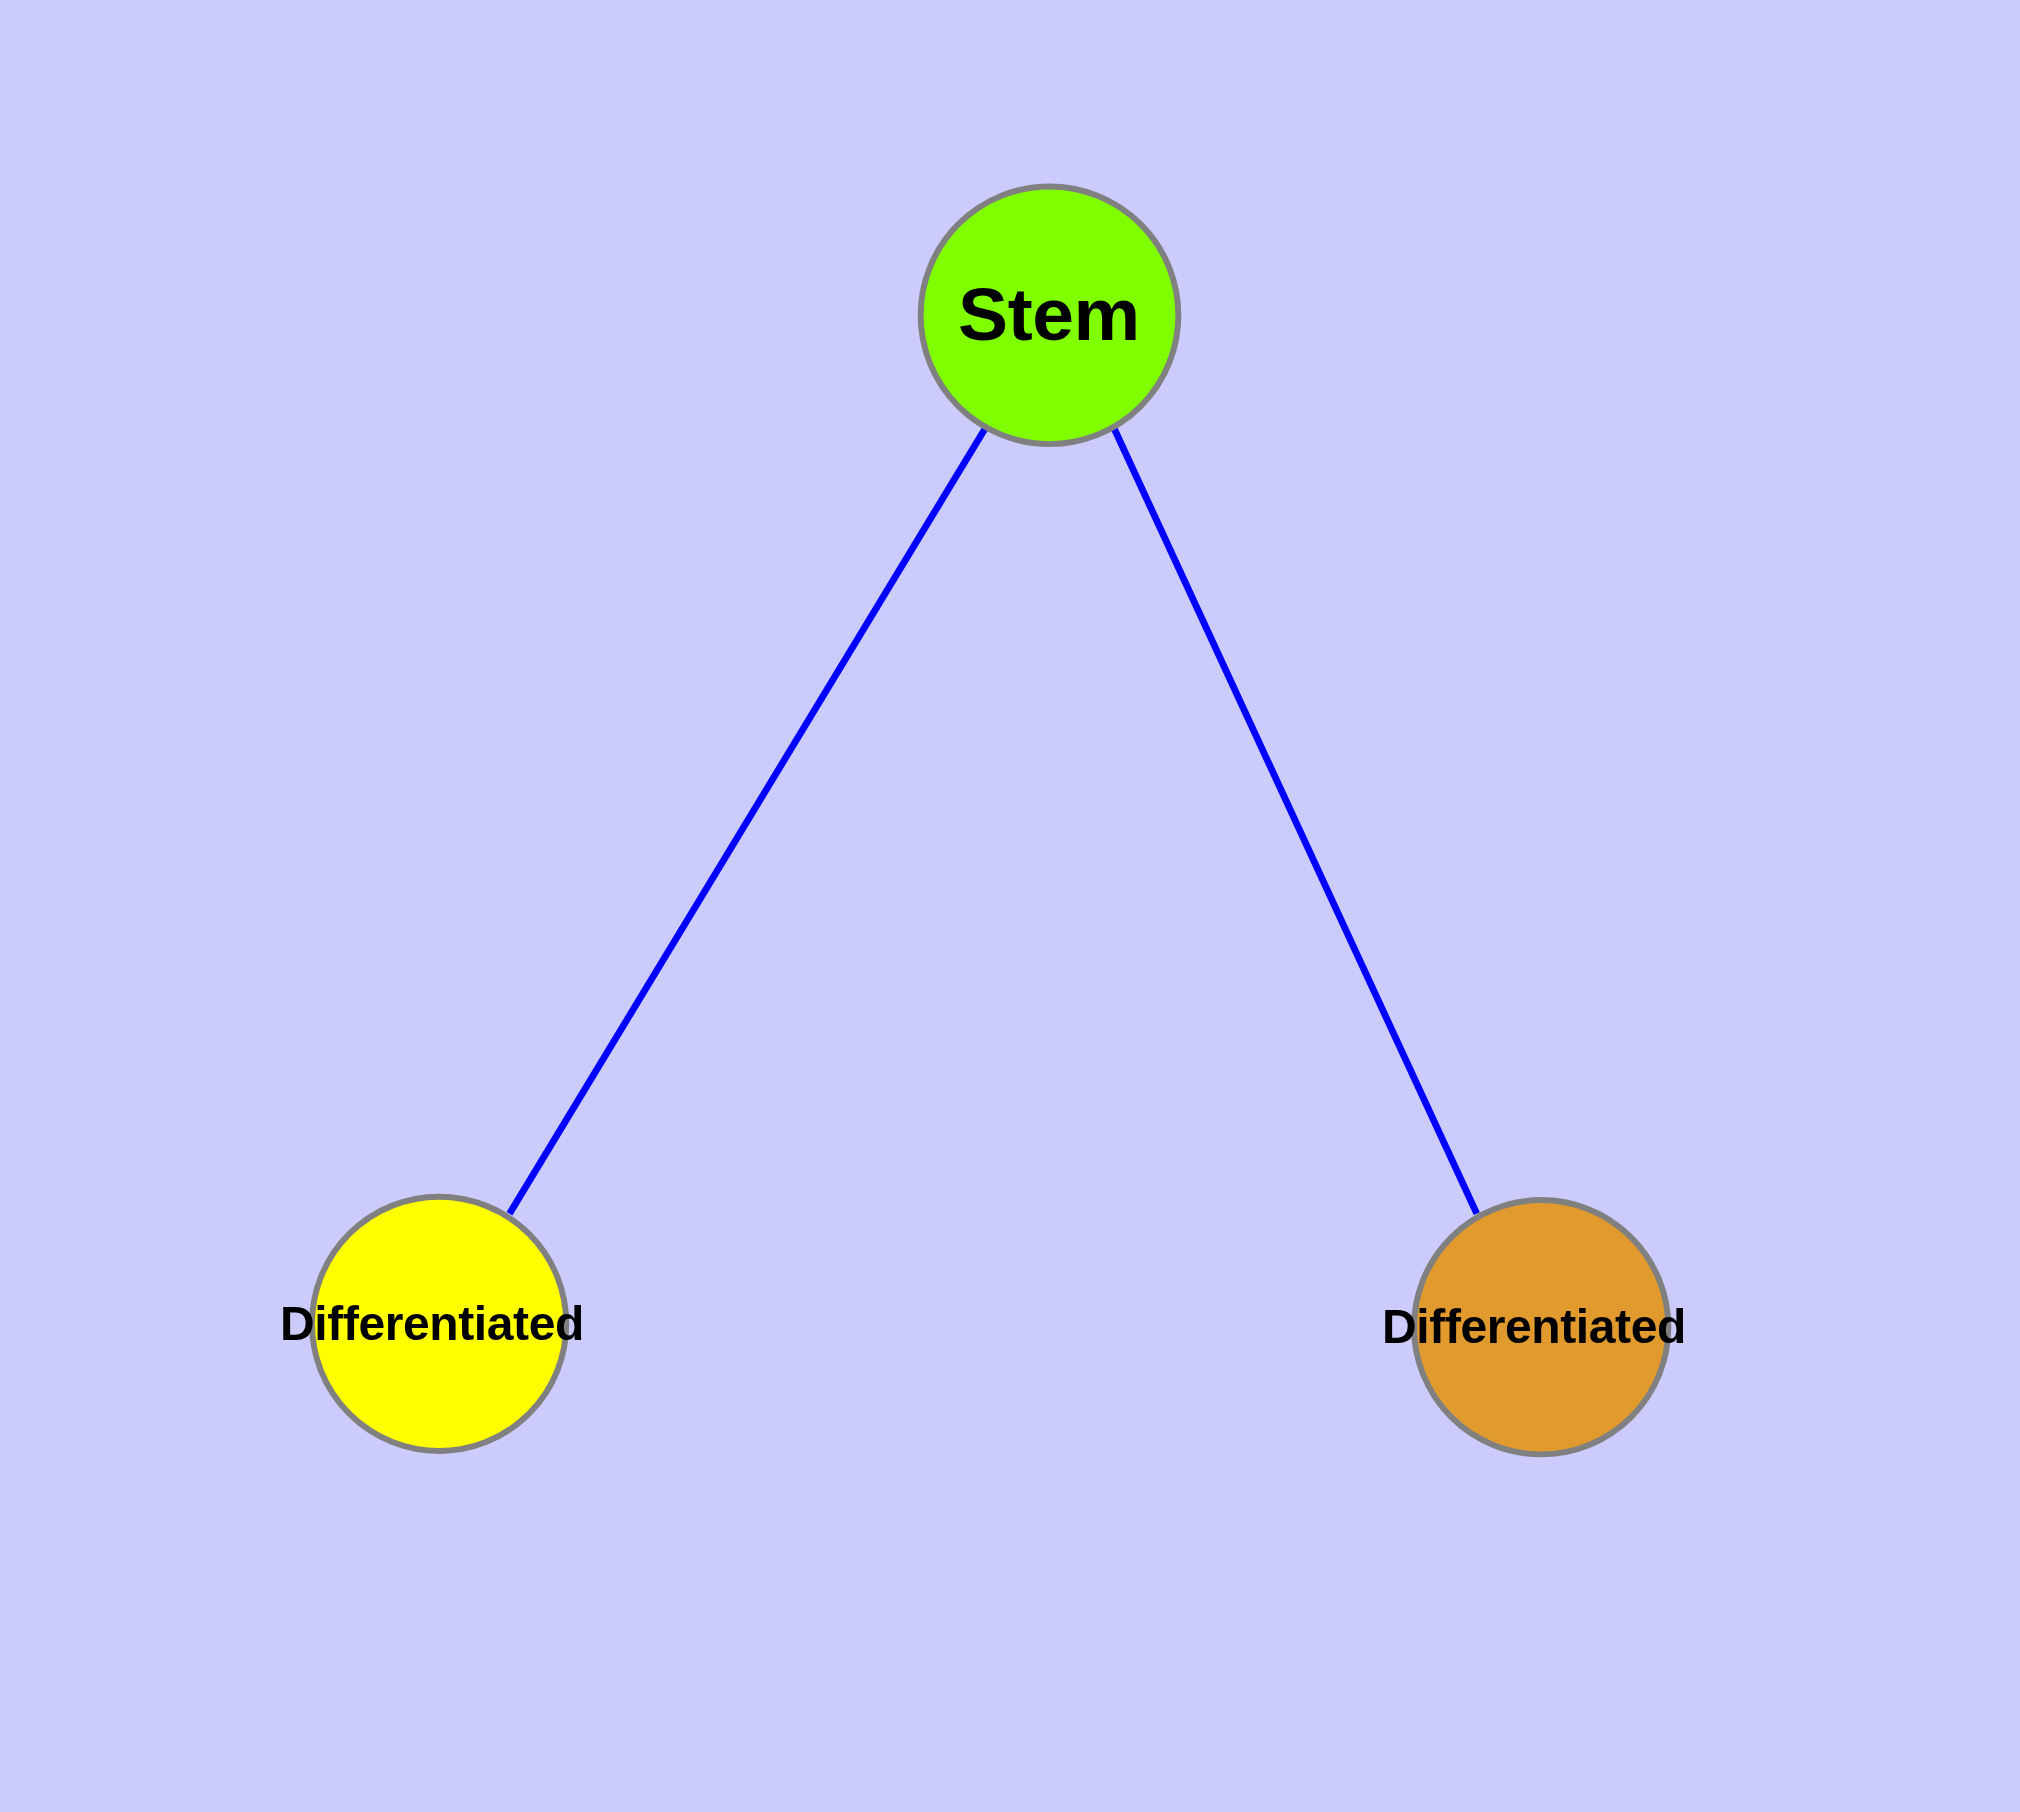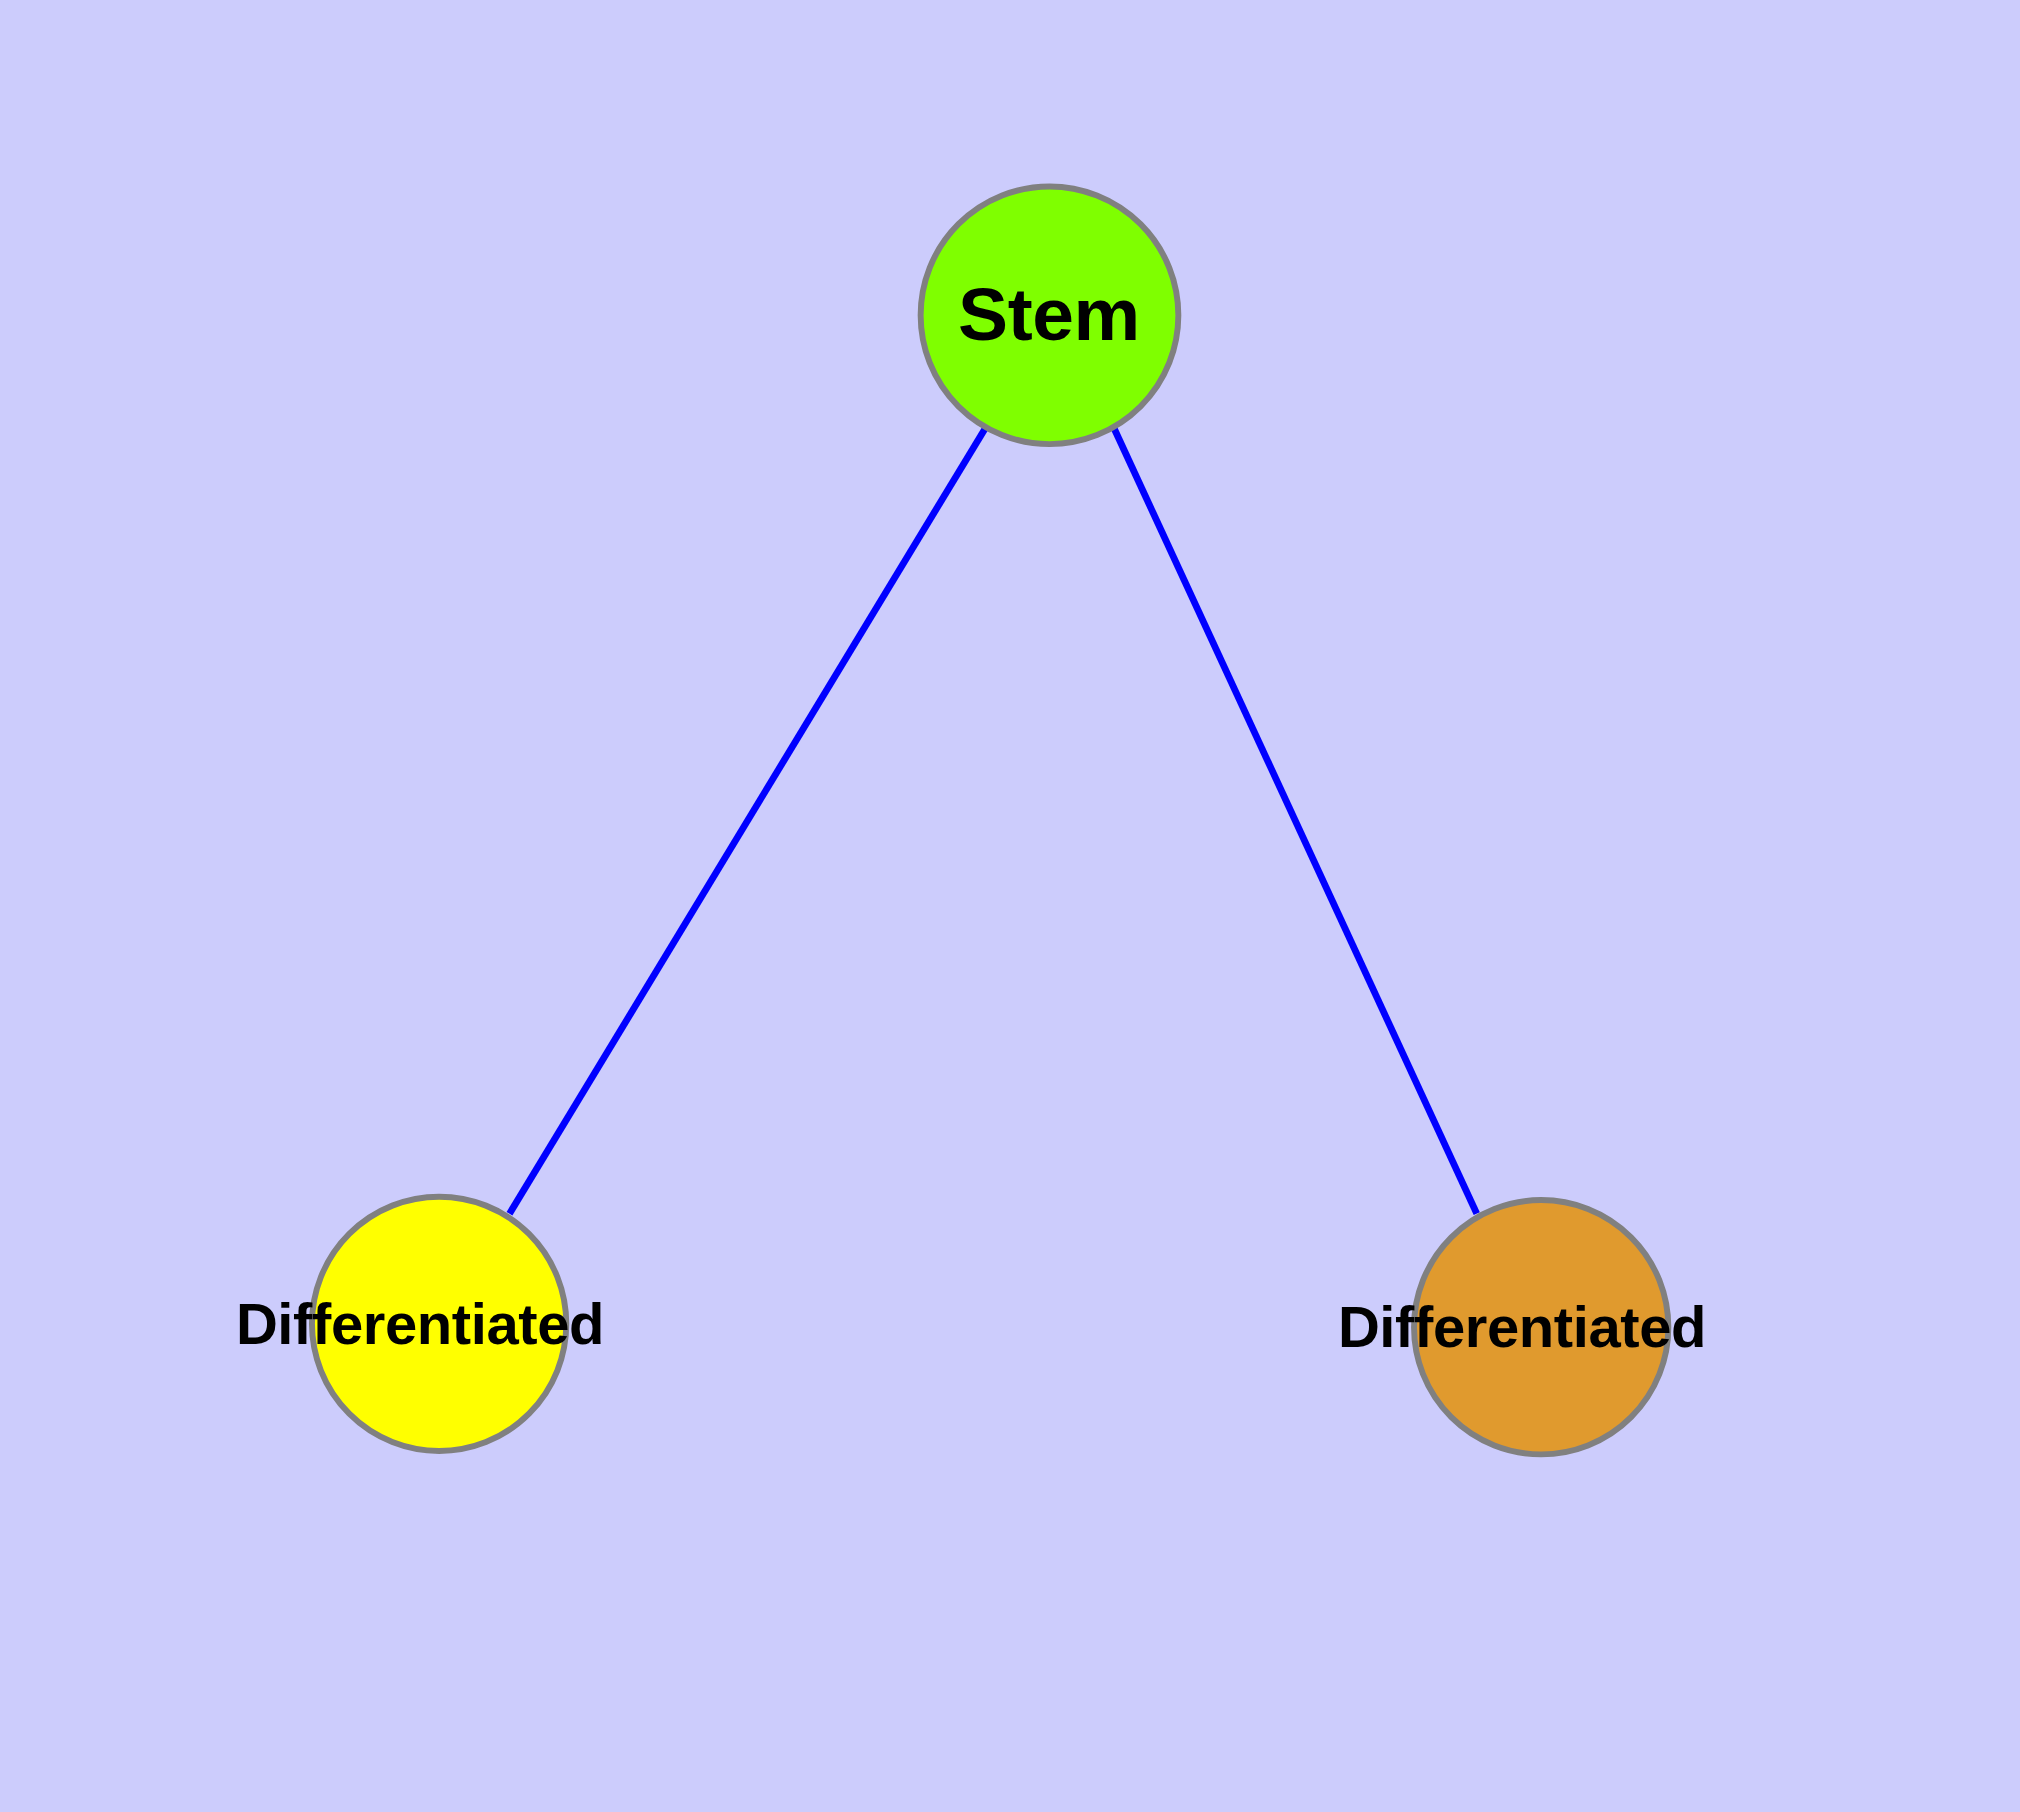--- a/index.html
+++ b/index.html
@@ -40,21 +40,22 @@
     white-space: pre;
     line-height: 1.06;
     letter-spacing: -0.4px;
     transform: translate(-50%, -50%);
     pointer-events: none;
   }
   .node-label.inner {
     font-size: 75px;
   }
   .node-label.outer {
-    font-size: 58px;
+    font-size: 48px;
+    margin-left: 12px;
   }
 </style>
 </head>
 <body>
 
 <div id="canvas" style="width: 2021px; height: 1812px;">
 
   <div id="bg-rect" style="background: rgb(204, 204, 252);"></div>
 
   <svg id="graph-svg" viewBox="0 0 2384 2138" preserveAspectRatio="none">

